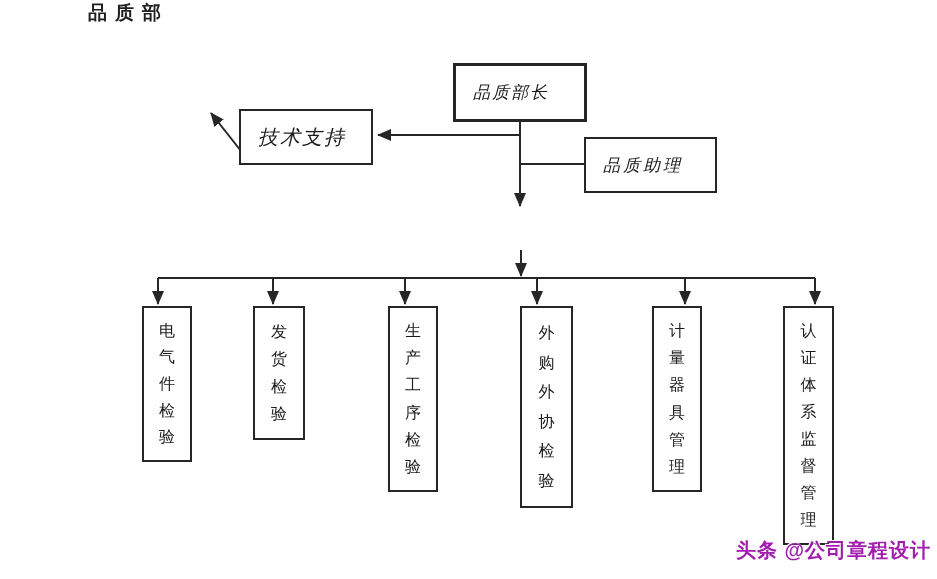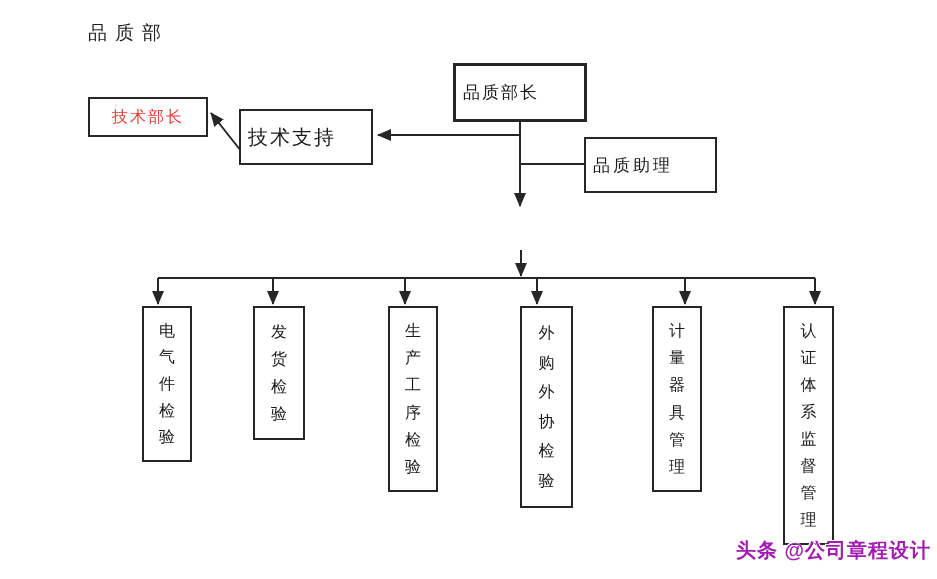--- a/index.html
+++ b/index.html
@@ -11,26 +11,27 @@
   .canvas {
     position: relative;
     width: 937px;
     height: 579px;
     background: #ffffff;
     overflow: hidden;
   }
   .page-title {
     position: absolute;
     left: 88px;
-    top: 20px;
+    top: 0;
     font-family: "Liberation Serif", serif;
     font-size: 19px;
     letter-spacing: 8px;
     color: #1f1f1f;
     white-space: nowrap;
+    font-weight: bold;
   }
   .connectors {
     position: absolute;
     left: 0;
     top: 0;
     width: 937px;
     height: 579px;
     pointer-events: none;
   }
   .box {
@@ -38,21 +39,21 @@
     background: #ffffff;
     border: 2px solid #262626;
     box-sizing: border-box;
     display: flex;
     align-items: center;
     color: #1a1a1a;
     font-size: 16px;
     letter-spacing: 2px;
     white-space: nowrap;
   }
-  .box.hpad { padding-left: 7px; }
+  .box.hpad { padding-left: 17px; font-style: italic; }
   .box.thick { border-width: 3px; }
   .box.centered { justify-content: center; padding-left: 0; }
   .box-dept-head { left: 453px; top: 63px;  width: 134px; height: 59px; font-size: 17px; }
   .box-tech-head { left: 88px;  top: 97px;  width: 120px; height: 40px; color: #e73c34; }
   .box-tech-support { left: 239px; top: 109px; width: 134px; height: 56px; font-size: 20px; }
   .box-quality-assistant { left: 584px; top: 137px; width: 133px; height: 56px; font-size: 17px; letter-spacing: 3px; }
   .box-inspector { left: 453px; top: 208px; width: 134px; height: 42px; font-size: 17px; }
   .vbox {
     position: absolute;
     background: #ffffff;
@@ -118,23 +119,20 @@
       <line x1="537" y1="278" x2="537" y2="304" marker-end="url(#arrow)"></line>
       <line x1="685" y1="278" x2="685" y2="304" marker-end="url(#arrow)"></line>
       <line x1="815" y1="278" x2="815" y2="304" marker-end="url(#arrow)"></line>
     </g>
   </svg>
 
   <div class="box thick hpad box-dept-head">
     <span>品质部长</span>
   </div>
 
-  <div class="box centered box-tech-head">
-    <span>技术部长</span>
-  </div>
 
   <div class="box hpad box-tech-support">
     <span>技术支持</span>
   </div>
 
   <div class="box hpad box-quality-assistant">
     <span>品质助理</span>
   </div>
 
 

